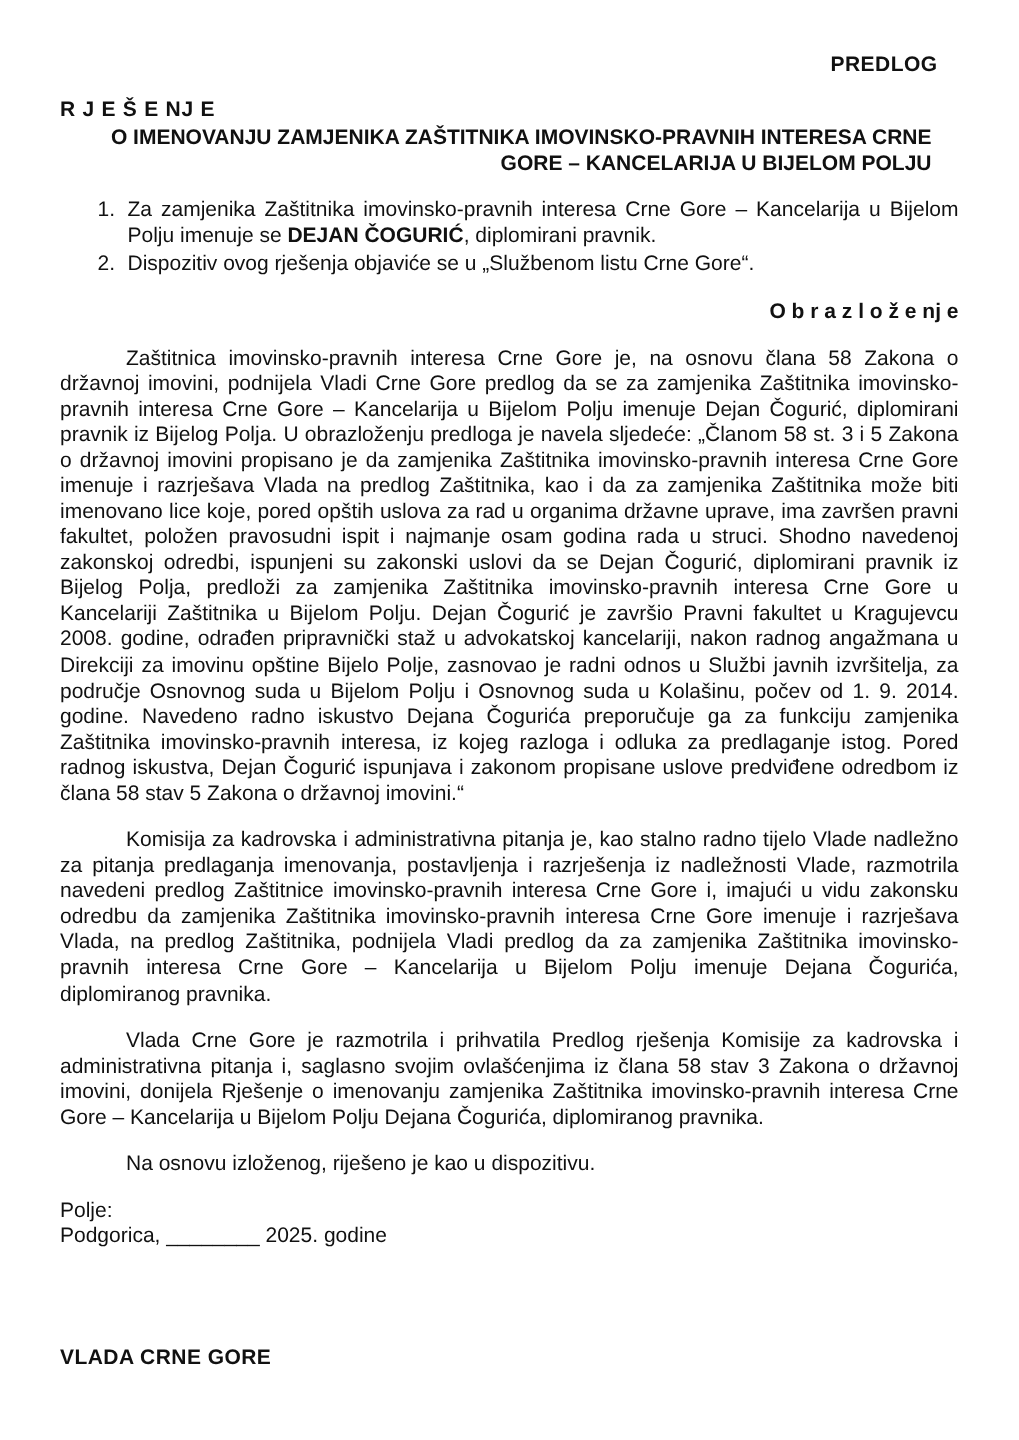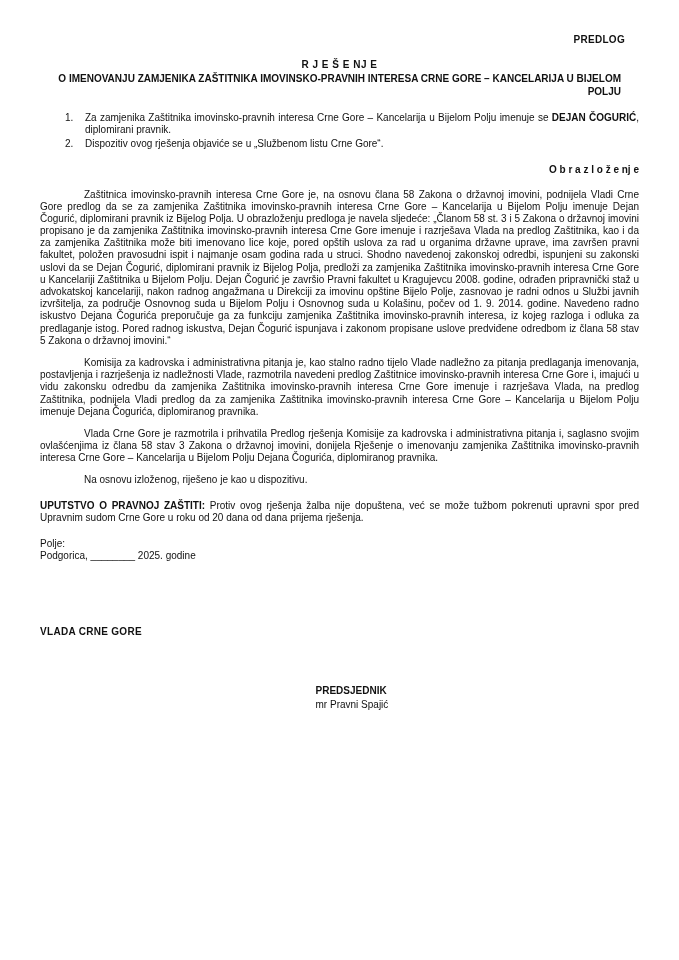--- a/index.html
+++ b/index.html
@@ -3,29 +3,29 @@
 <meta charset="utf-8">
 <style>
   html, body { margin: 0; padding: 0; background: #ffffff; }
   .page {
     position: relative;
     width: 679px;
     height: 960px;
     background: #ffffff;
     color: #111;
     font-family: "Liberation Sans", "DejaVu Sans", sans-serif;
-    font-size: 10px;
+    font-size: 14px;
     line-height: 1.22;
     padding: 34px 40px 0 40px;
     box-sizing: border-box;
     overflow: hidden;
   }
   .tag { text-align: right; font-weight: bold; padding-right: 14px; letter-spacing: 0.3px; }
   .intro { margin-top: 4px; text-indent: 50px; text-align: justify; }
-  .title { margin-top: 13px; text-align: center; font-weight: bold; letter-spacing: 0.5px; }
+  .title { margin-top: 13px; text-align: left; font-weight: bold; letter-spacing: 0.5px; }
   .subtitle { margin-top: 2px; text-align: right; font-weight: bold; padding: 0 18px; }
   .list { margin-top: 14px; padding-left: 25px; }
   .list-item { display: flex; margin-bottom: 2px; }
   .list-item .num { flex: 0 0 20px; }
   .list-item .txt { flex: 1; text-align: justify; }
   .expl-heading { margin: 14px 0 12px 0; text-align: right; font-weight: bold; }
   .body-par { text-align: justify; text-indent: 44px; }
   .legal { margin-top: 13px; text-align: justify; }
   .legal .lead { font-weight: bold; }
   .footer-block { margin-top: 14px; }
@@ -58,21 +58,20 @@
     </div>
   </div>
 
   <div class="expl-heading">O b r a z l o ž e nj e</div>
 
   <p class="body-par">Zaštitnica imovinsko-pravnih interesa Crne Gore je, na osnovu člana 58 Zakona o državnoj imovini, podnijela Vladi Crne Gore predlog da se za zamjenika Zaštitnika imovinsko-pravnih interesa Crne Gore – Kancelarija u Bijelom Polju imenuje Dejan Čogurić, diplomirani pravnik iz Bijelog Polja. U obrazloženju predloga je navela sljedeće: „Članom 58 st. 3 i 5 Zakona o državnoj imovini propisano je da zamjenika Zaštitnika imovinsko-pravnih interesa Crne Gore imenuje i razrješava Vlada na predlog Zaštitnika, kao i da za zamjenika Zaštitnika može biti imenovano lice koje, pored opštih uslova za rad u organima državne uprave, ima završen pravni fakultet, položen pravosudni ispit i najmanje osam godina rada u struci. Shodno navedenoj zakonskoj odredbi, ispunjeni su zakonski uslovi da se Dejan Čogurić, diplomirani pravnik iz Bijelog Polja, predloži za zamjenika Zaštitnika imovinsko-pravnih interesa Crne Gore u Kancelariji Zaštitnika u Bijelom Polju. Dejan Čogurić je završio Pravni fakultet u Kragujevcu 2008. godine, odrađen pripravnički staž u advokatskoj kancelariji, nakon radnog angažmana u Direkciji za imovinu opštine Bijelo Polje, zasnovao je radni odnos u Službi javnih izvršitelja, za područje Osnovnog suda u Bijelom Polju i Osnovnog suda u Kolašinu, počev od 1. 9. 2014. godine. Navedeno radno iskustvo Dejana Čogurića preporučuje ga za funkciju zamjenika Zaštitnika imovinsko-pravnih interesa, iz kojeg razloga i odluka za predlaganje istog. Pored radnog iskustva, Dejan Čogurić ispunjava i zakonom propisane uslove predviđene odredbom iz člana 58 stav 5 Zakona o državnoj imovini.“</p>
   <p class="body-par">Komisija za kadrovska i administrativna pitanja je, kao stalno radno tijelo Vlade nadležno za pitanja predlaganja imenovanja, postavljenja i razrješenja iz nadležnosti Vlade, razmotrila navedeni predlog Zaštitnice imovinsko-pravnih interesa Crne Gore i, imajući u vidu zakonsku odredbu da zamjenika Zaštitnika imovinsko-pravnih interesa Crne Gore imenuje i razrješava Vlada, na predlog Zaštitnika, podnijela Vladi predlog da za zamjenika Zaštitnika imovinsko-pravnih interesa Crne Gore – Kancelarija u Bijelom Polju imenuje Dejana Čogurića, diplomiranog pravnika.</p>
   <p class="body-par">Vlada Crne Gore je razmotrila i prihvatila Predlog rješenja Komisije za kadrovska i administrativna pitanja i, saglasno svojim ovlašćenjima iz člana 58 stav 3 Zakona o državnoj imovini, donijela Rješenje o imenovanju zamjenika Zaštitnika imovinsko-pravnih interesa Crne Gore – Kancelarija u Bijelom Polju Dejana Čogurića, diplomiranog pravnika.</p>
   <p class="body-par">Na osnovu izloženog, riješeno je kao u dispozitivu.</p>
 
-  <p class="legal"><span class="lead">UPUTSTVO O PRAVNOJ ZAŠTITI:</span><span> Protiv ovog rješenja žalba nije dopuštena, već se može tužbom pokrenuti upravni spor pred Upravnim sudom Crne Gore u roku od 20 dana od dana prijema rješenja.</span></p>
 
   <div class="footer-block">
     <div>Polje:</div>
     <div>Podgorica, ________ 2025. godine</div>
   </div>
 
   <div class="gov">VLADA CRNE GORE</div>
 
   <div class="signature">
     <div class="sig-title">PREDSJEDNIK</div>

